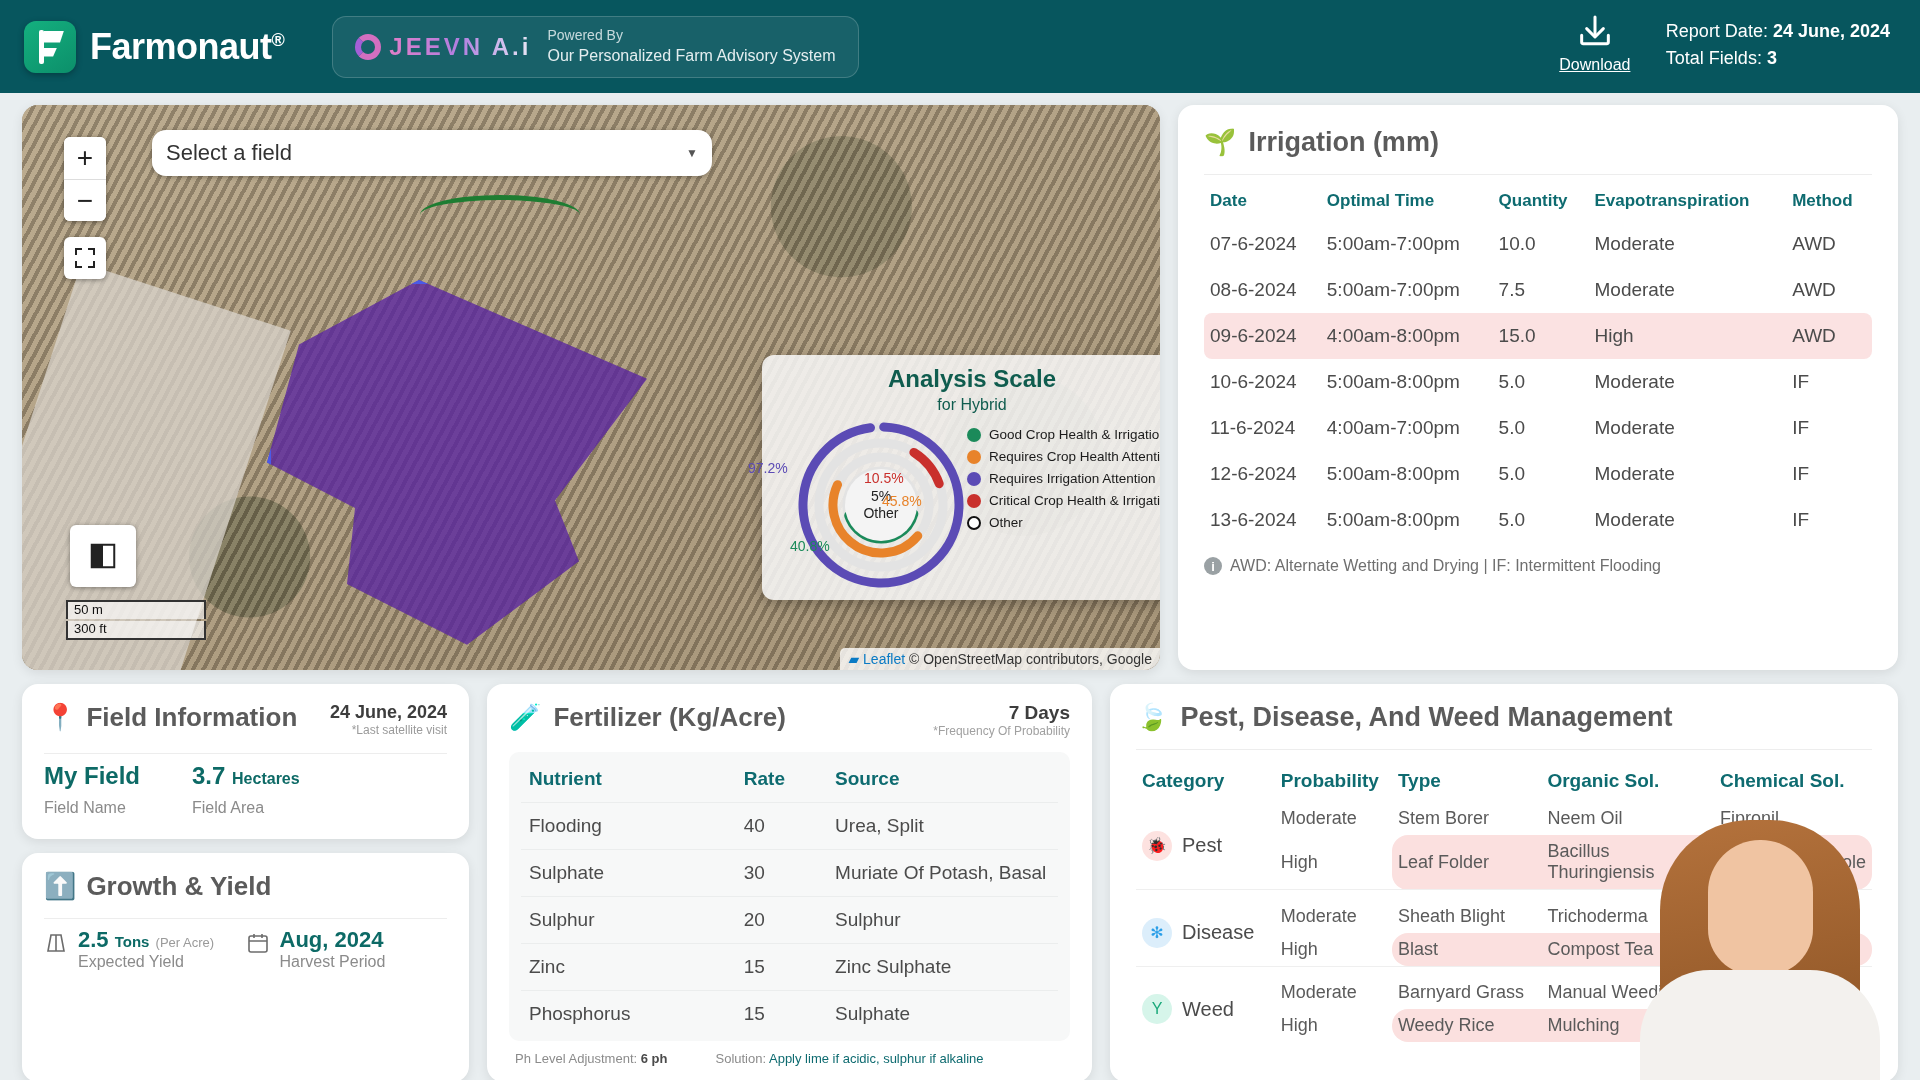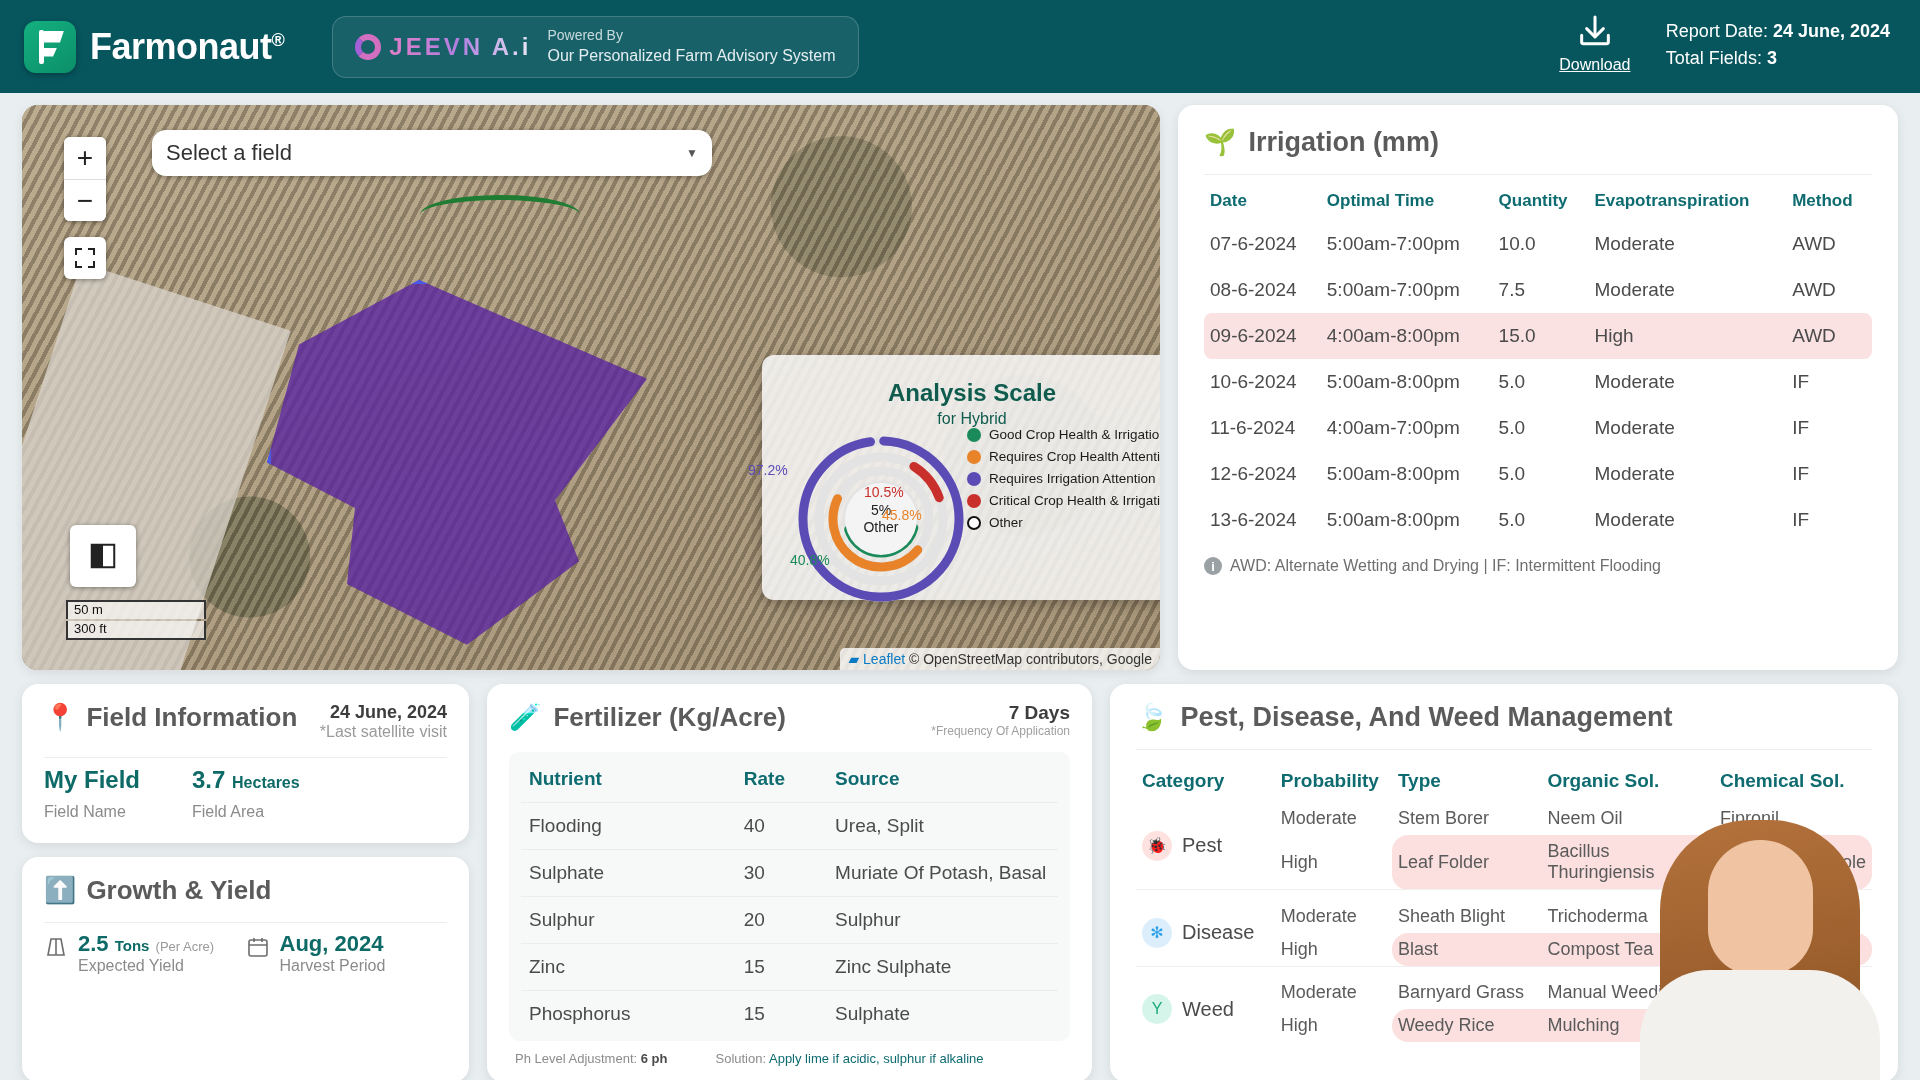--- a/index.html
+++ b/index.html
@@ -132,21 +132,21 @@
   .attribution{
     position:absolute; right:0; bottom:0; background:rgba(255,255,255,.8);
     font-size:14px; padding:3px 8px; color:#333; border-top-left-radius:5px;
   }
   .attribution a{ color:#0a7ac4; text-decoration:none;}
 
   
   .analysis{
     position:absolute; left:740px; top:250px; width:420px; height:245px;
     background: rgba(248,248,248,.86); border-radius:12px; box-shadow:0 4px 14px rgba(0,0,0,.25);
-    padding:24px 14px;
+    padding:10px 14px;
   }
   .analysis h3{ text-align:center; color:#0f5c4e; font-size:24px; font-weight:bold;}
   .analysis .sub{ text-align:center; color:#0f5c4e; font-size:16px; margin-top:3px;}
   .donut-wrap{ position:relative; width:170px; height:170px; margin-top:6px; margin-left:20px;}
   .donut-center{
     position:absolute; left:50%; top:50%; transform:translate(-50%,-50%);
     width:72px; height:72px; background:#f4f4f4; border-radius:50%;
     display:flex; flex-direction:column; align-items:center; justify-content:center;
     font-size:14px; color:#222; text-align:center; line-height:1.25;
   }
@@ -175,21 +175,21 @@
     font-size:13px; display:flex; align-items:center; justify-content:center; font-weight:bold;}
 
   
   .row-bot{ display:flex; gap:18px; }
   .col-left{ width:447px; display:flex; flex-direction:column; gap:14px;}
   .fi-card{ padding:18px 22px 22px 22px;}
   .fi-head{ display:flex; align-items:flex-start; }
   .fi-head .t{ display:flex; align-items:center; gap:10px; font-size:26px; color:#5b5b5b; font-weight:bold;}
   .fi-date{ margin-left:auto; text-align:right;}
   .fi-date .d1{ font-size:18px; color:#3d3d3d; font-weight:bold;}
-  .fi-date .d2{ font-size:16px; color:#9a9a9a;}
+  .fi-date .d2{ font-size:12px; color:#9a9a9a;}
   .fi-row{ display:flex; gap:52px; margin-top:8px;}
   .fi-val{ font-size:24px; color:#0d6a66; font-weight:bold;}
   .fi-val small{ font-size:16px; }
   .fi-lbl{ font-size:16px; color:#8b8b8b; margin-top:9px;}
 
   .gy-card{ padding:18px 22px 22px 22px; flex:1;}
   .gy-grid{ display:flex; flex-wrap:wrap; margin-top:8px;}
   .gy-item{ width:50%; display:flex; gap:10px; margin-bottom:16px;}
   .gy-ic{ width:24px; height:26px; flex:0 0 auto; margin-top:3px;}
   .gy-val{ font-size:22px; color:#0d6a66; font-weight:bold;}
@@ -349,21 +349,21 @@
               <circle cx="85" cy="85" r="48" fill="none" stroke="#e3e3e3" stroke-width="9"></circle>
               <circle cx="85" cy="85" r="48" fill="none" stroke="#e8832a" stroke-width="9" stroke-linecap="round" stroke-dasharray="138 164" transform="rotate(40 85 85)"></circle>
 
               <circle cx="85" cy="85" r="34" fill="none" stroke="#e3e3e3" stroke-width="9"></circle>
               <circle cx="85" cy="85" r="34" fill="none" stroke="#1b8a5a" stroke-width="9" stroke-linecap="round" stroke-dasharray="87 127" transform="rotate(15 85 85)"></circle>
             </svg>
             <div class="donut-center">
               <span>5%</span>
               <span>Other</span>
             </div>
-            <span class="pctlabel" style="left:-48px; top:28px; color:#5b4bb5;">97.2%</span>
+            <span class="pctlabel" style="left:-48px; top:40px; color:#5b4bb5;">97.2%</span>
             <span class="pctlabel" style="left:68px; top:50px; color:#c9302c;">10.5%</span>
             <span class="pctlabel" style="left:86px; top:73px; color:#e8832a;">45.8%</span>
             <span class="pctlabel" style="left:-6px; top:118px; color:#1b8a5a;">40.8%</span>
           </div>
 
           <div class="legend">
             <div class="legend-item">
               <span class="legend-dot" style="background:#1b8a5a"></span>
               <span>Good Crop Health &amp; Irrigation</span>
             </div>
@@ -531,21 +531,21 @@
       </div>
 
       <div class="card fert-card">
         <div class="fert-head">
           <div class="card-title" style="font-size:26px">
             <span class="emoji">🧪</span>
             <span>Fertilizer (Kg/Acre)</span>
           </div>
           <div class="fert-freq">
             <div class="f1">7 Days</div>
-            <div class="f2">*Frequency Of Application</div>
+            <div class="f2">*Frequency Of Probability</div>
           </div>
         </div>
         <div class="fert-table">
           <table>
             <thead>
               <tr>
                 <th style="width:40%">Nutrient</th>
                 <th style="width:17%">Rate</th>
                 <th>Source</th>
               </tr>

